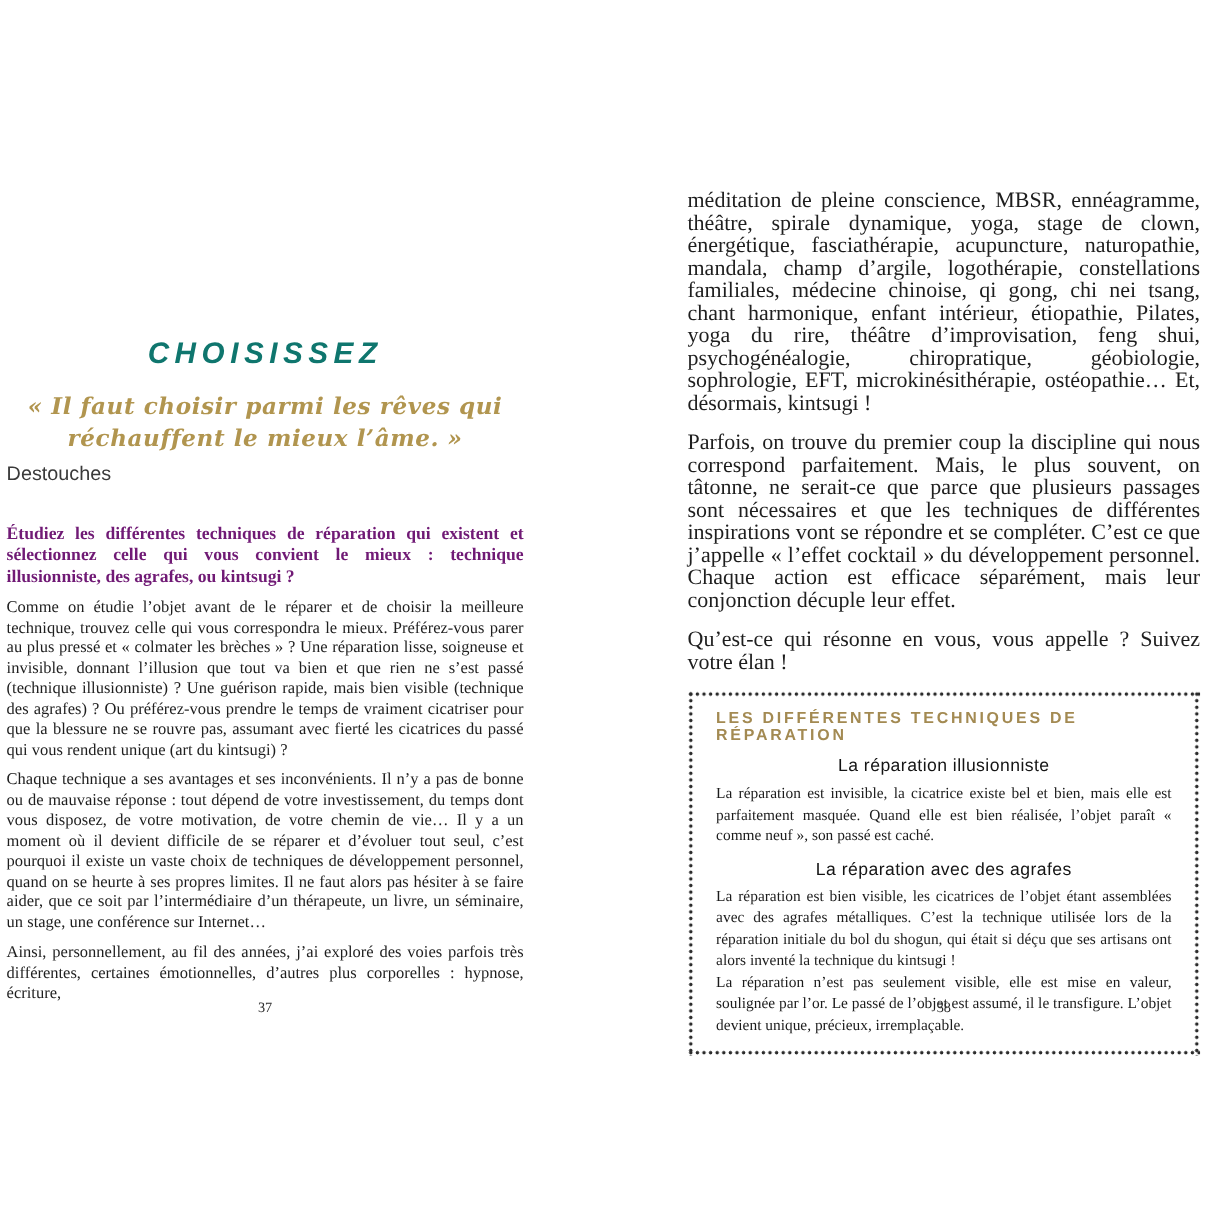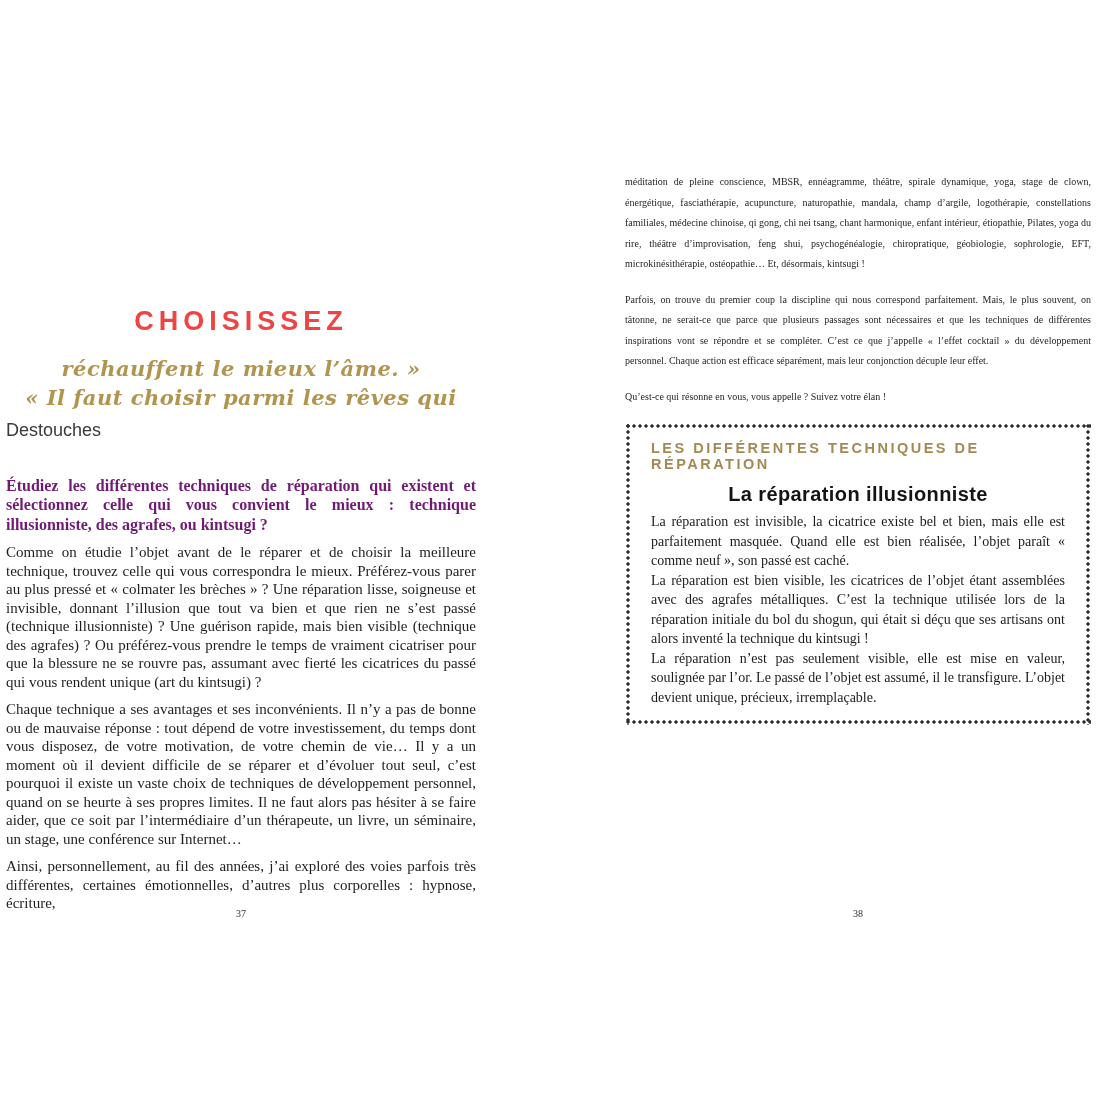--- a/index.html
+++ b/index.html
@@ -7,80 +7,80 @@
   body {
     width:1097px; height:1097px; position:relative; overflow:hidden;
     font-family:"Liberation Serif", serif; color:#1e1e1e;
     -webkit-font-smoothing:antialiased;
   }
 
   
   .left-col { position:absolute; left:6px; top:306px; width:470px; }
   .chapter-title {
     font-family:"Liberation Sans", sans-serif; font-weight:bold;
-    font-size:27px; letter-spacing:5px; text-align:center; color:#ef4444;
+    font-size:27px; letter-spacing:5px; text-align:center; color:#0f766e;font-style:italic;
   }
   .quote {
     margin-top:17px; text-align:center;
     font-family:"DejaVu Serif", serif; font-style:italic; font-weight:bold;
     font-size:21px; line-height:1.4; color:#b1954f; letter-spacing:0.5px;
   }
   .attribution {
     margin-top:7px; text-align:left; padding-right:66px;
     font-family:"Liberation Sans", sans-serif; font-size:18px; color:#3a3a3a;
   }
   .intro {
     margin-top:35px; font-weight:bold; font-size:16px; line-height:19.5px;
     text-align:justify; color:#701a75;
   }
   .lp { margin-top:9px; font-size:15px; line-height:18.5px; text-align:justify; }
 
   
   .right-col { position:absolute; left:625px; top:172px; width:466px; }
-  .rp { font-size:10px; line-height:20.5px; text-align:justify; margin-bottom:15px; }
+  .rp { font-size:20px; line-height:20.5px; text-align:justify; margin-bottom:15px; }
 
   
   .tech-box {
     margin-top:16px; padding:17px 26px 18px; position:relative;
     background-image:
       radial-gradient(circle, #2b2b2b 1.4px, rgba(0,0,0,0) 1.9px),
       radial-gradient(circle, #2b2b2b 1.4px, rgba(0,0,0,0) 1.9px),
       radial-gradient(circle, #2b2b2b 1.4px, rgba(0,0,0,0) 1.9px),
       radial-gradient(circle, #2b2b2b 1.4px, rgba(0,0,0,0) 1.9px);
     background-position: left top, left bottom, left top, right top;
     background-size: 6px 6px;
     background-repeat: repeat-x, repeat-x, repeat-y, repeat-y;
   }
   .box-title {
     font-family:"Liberation Sans", sans-serif; font-weight:bold;
     font-size:14.5px; letter-spacing:2.5px; text-align:left; color:#a38a52;
   }
   .box-sub {
-    font-family:"Liberation Sans", sans-serif; font-weight:bold;
-    font-size:20px; text-align:center; margin:11px 0 6px; color:#141414;
+    font-family:"Liberation Sans", sans-serif; font-weight:normal;
+    font-size:16px; text-align:center; margin:11px 0 6px; color:#141414;
     letter-spacing:0.4px;
   }
   .box-text { font-size:14px; line-height:19.5px; text-align:justify; color:#1b1b1b; }
 
   
   .page-number {
-    position:absolute; top:908px; font-size:10px; text-align:center; color:#2a2a2a;
+    position:absolute; top:908px; font-size:13px; text-align:center; color:#2a2a2a;
   }
   .page-number.left  { left:6px;   width:470px; }
   .page-number.right { left:625px; width:466px; }
 </style>
 </head>
 <body>
 
 <section class="left-col">
   <h1 class="chapter-title">CHOISISSEZ</h1>
 
   <div class="quote">
+    <div>« Il faut choisir parmi les rêves qui</div>
     <div>réchauffent le mieux l’âme. »</div>
-    <div>« Il faut choisir parmi les rêves qui</div>
   </div>
   <div class="attribution">Destouches</div>
 
   <p class="intro">Étudiez les différentes techniques de réparation qui existent et sélectionnez celle qui vous convient le mieux : technique illusionniste, des agrafes, ou kintsugi ?</p>
 
   <p class="lp">Comme on étudie l’objet avant de le réparer et de choisir la meilleure technique, trouvez celle qui vous correspondra le mieux. Préférez-vous parer au plus pressé et « colmater les brèches » ? Une réparation lisse, soigneuse et invisible, donnant l’illusion que tout va bien et que rien ne s’est passé (technique illusionniste) ? Une guérison rapide, mais bien visible (technique des agrafes) ? Ou préférez-vous prendre le temps de vraiment cicatriser pour que la blessure ne se rouvre pas, assumant avec fierté les cicatrices du passé qui vous rendent unique (art du kintsugi) ?</p>
   <p class="lp">Chaque technique a ses avantages et ses inconvénients. Il n’y a pas de bonne ou de mauvaise réponse : tout dépend de votre investissement, du temps dont vous disposez, de votre motivation, de votre chemin de vie… Il y a un moment où il devient difficile de se réparer et d’évoluer tout seul, c’est pourquoi il existe un vaste choix de techniques de développement personnel, quand on se heurte à ses propres limites. Il ne faut alors pas hésiter à se faire aider, que ce soit par l’intermédiaire d’un thérapeute, un livre, un séminaire, un stage, une conférence sur Internet…</p>
   <p class="lp">Ainsi, personnellement, au fil des années, j’ai exploré des voies parfois très différentes, certaines émotionnelles, d’autres plus corporelles : hypnose, écriture,</p>
 </section>
 
@@ -93,20 +93,21 @@
 
   <div class="tech-box">
     <div class="box-title">LES DIFFÉRENTES TECHNIQUES DE RÉPARATION</div>
 
     <div>
       <div class="box-sub">La réparation illusionniste</div>
       <p class="box-text">La réparation est invisible, la cicatrice existe bel et bien, mais elle est parfaitement masquée. Quand elle est bien réalisée, l’objet paraît « comme neuf », son passé est caché.</p>
     </div>
 
     <div>
+      <div class="box-sub">La réparation avec des agrafes</div>
       <p class="box-text">La réparation est bien visible, les cicatrices de l’objet étant assemblées avec des agrafes métalliques. C’est la technique utilisée lors de la réparation initiale du bol du shogun, qui était si déçu que ses artisans ont alors inventé la technique du kintsugi !</p>
     </div>
 
     <div>
       <p class="box-text">La réparation n’est pas seulement visible, elle est mise en valeur, soulignée par l’or. Le passé de l’objet est assumé, il le transfigure. L’objet devient unique, précieux, irremplaçable.</p>
     </div>
   </div>
 </section>
 
 <div class="page-number right">38</div>

